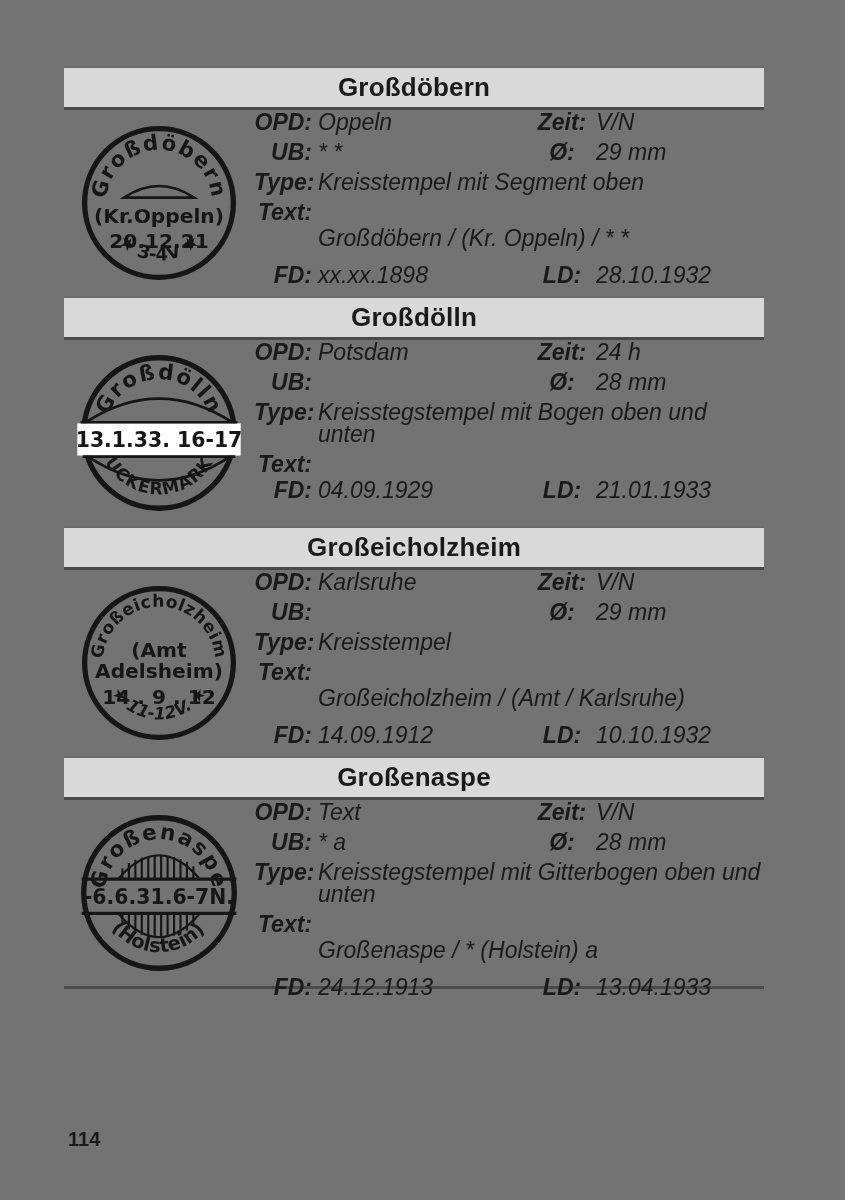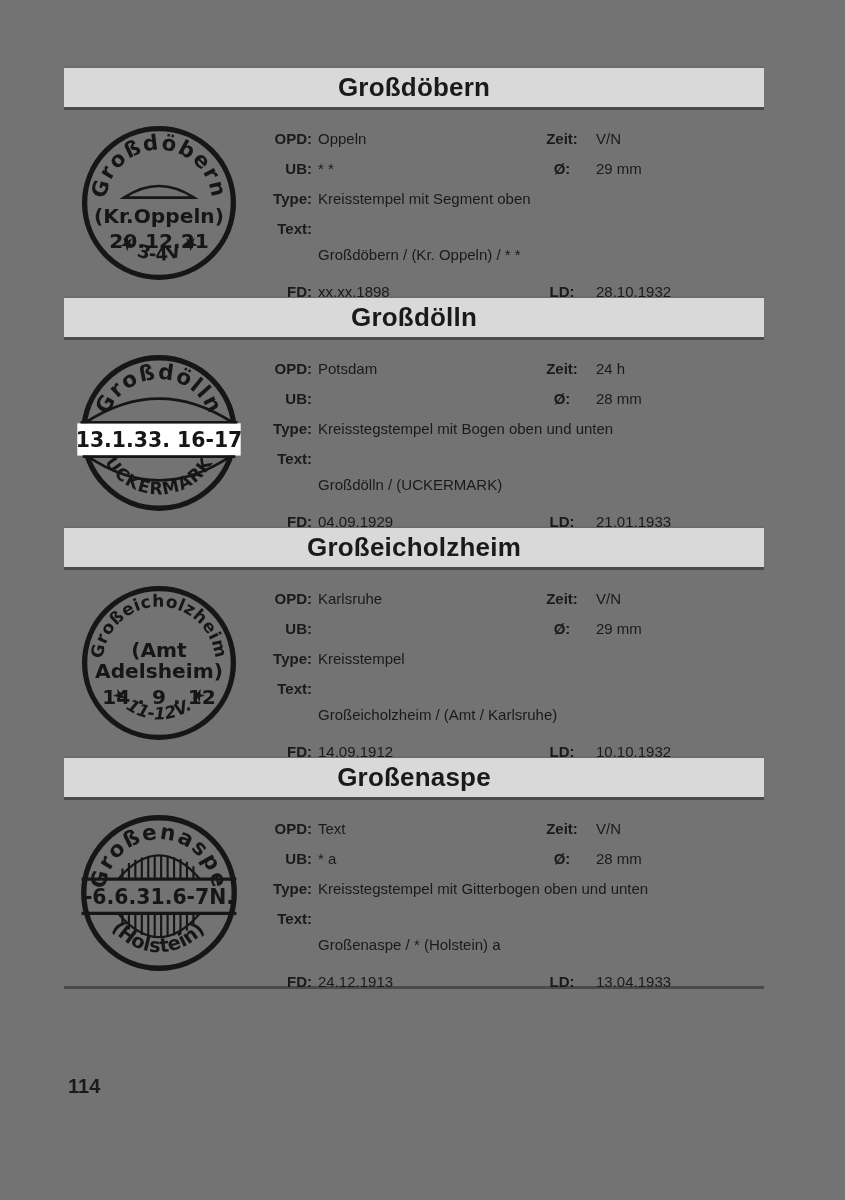--- a/index.html
+++ b/index.html
@@ -10,32 +10,32 @@
   .catalog{position:absolute;left:64px;top:66px;width:700px;}
   .entry{width:100%;}
   .entry-header{
     background:#d9d9d9;border-top:2px solid #6b6b6b;border-bottom:3px solid #4a4a4a;
     height:39px;display:flex;align-items:center;justify-content:center;
   }
   .entry-title{font-weight:bold;font-size:26px;letter-spacing:.2px;}
   .entry-body{display:flex;height:186px;}
   .entry:last-of-type .entry-body{border-bottom:3px solid #4a4a4a;}
   .stamp-col{width:190px;display:flex;align-items:center;justify-content:center;flex:none;}
-  .details{flex:1;padding-top:18px;font-size:15px;line-height:22px;}
+  .details{flex:1;padding-top:1px;font-size:23px;line-height:22px;font-style:italic;}
   .drow{display:flex;margin-bottom:8px;}
   .lbl{font-weight:bold;flex:none;text-align:right;}
   .lblL{width:58px;margin-right:6px;}
   .valL{width:216px;flex:none;}
   .lblR{width:56px;margin-right:6px;text-align:center;}
   .valR{flex:1;}
   .val-full{flex:1;}
   .drow-textlbl{margin-bottom:4px;}
   .drow-textval{margin-bottom:15px;padding-left:64px;}
   .drow-fd{margin-bottom:0;}
-  .page-number{position:absolute;left:68px;top:1075px;font-weight:bold;font-size:20px;}
+  .page-number{position:absolute;left:68px;top:1128px;font-weight:bold;font-size:20px;}
   
   svg.stamp{display:block;}
   svg.stamp text{
     font-family:"DejaVu Sans",sans-serif;fill:#161616;font-weight:600;
   }
   svg.stamp .ink{stroke:#161616;fill:none;}
 </style>
 </head>
 <body>
 
@@ -138,23 +138,20 @@
             <span class="valL"></span>
             <span class="lbl lblR">Ø:</span>
             <span class="valR">28 mm</span>
           </div>
           <div class="drow">
             <span class="lbl lblL">Type:</span>
             <span class="val-full">Kreisstegstempel mit Bogen oben und unten</span>
           </div>
           <div class="drow drow-textlbl">
             <span class="lbl lblL">Text:</span>
-          </div>
-          <div class="drow drow-textval">
-            <span class="val-full">Großdölln / (UCKERMARK)</span>
           </div>
           <div class="drow drow-fd">
             <span class="lbl lblL">FD:</span>
             <span class="valL">04.09.1929</span>
             <span class="lbl lblR">LD:</span>
             <span class="valR">21.01.1933</span>
           </div>
         </div>
       </div>
     </div>

